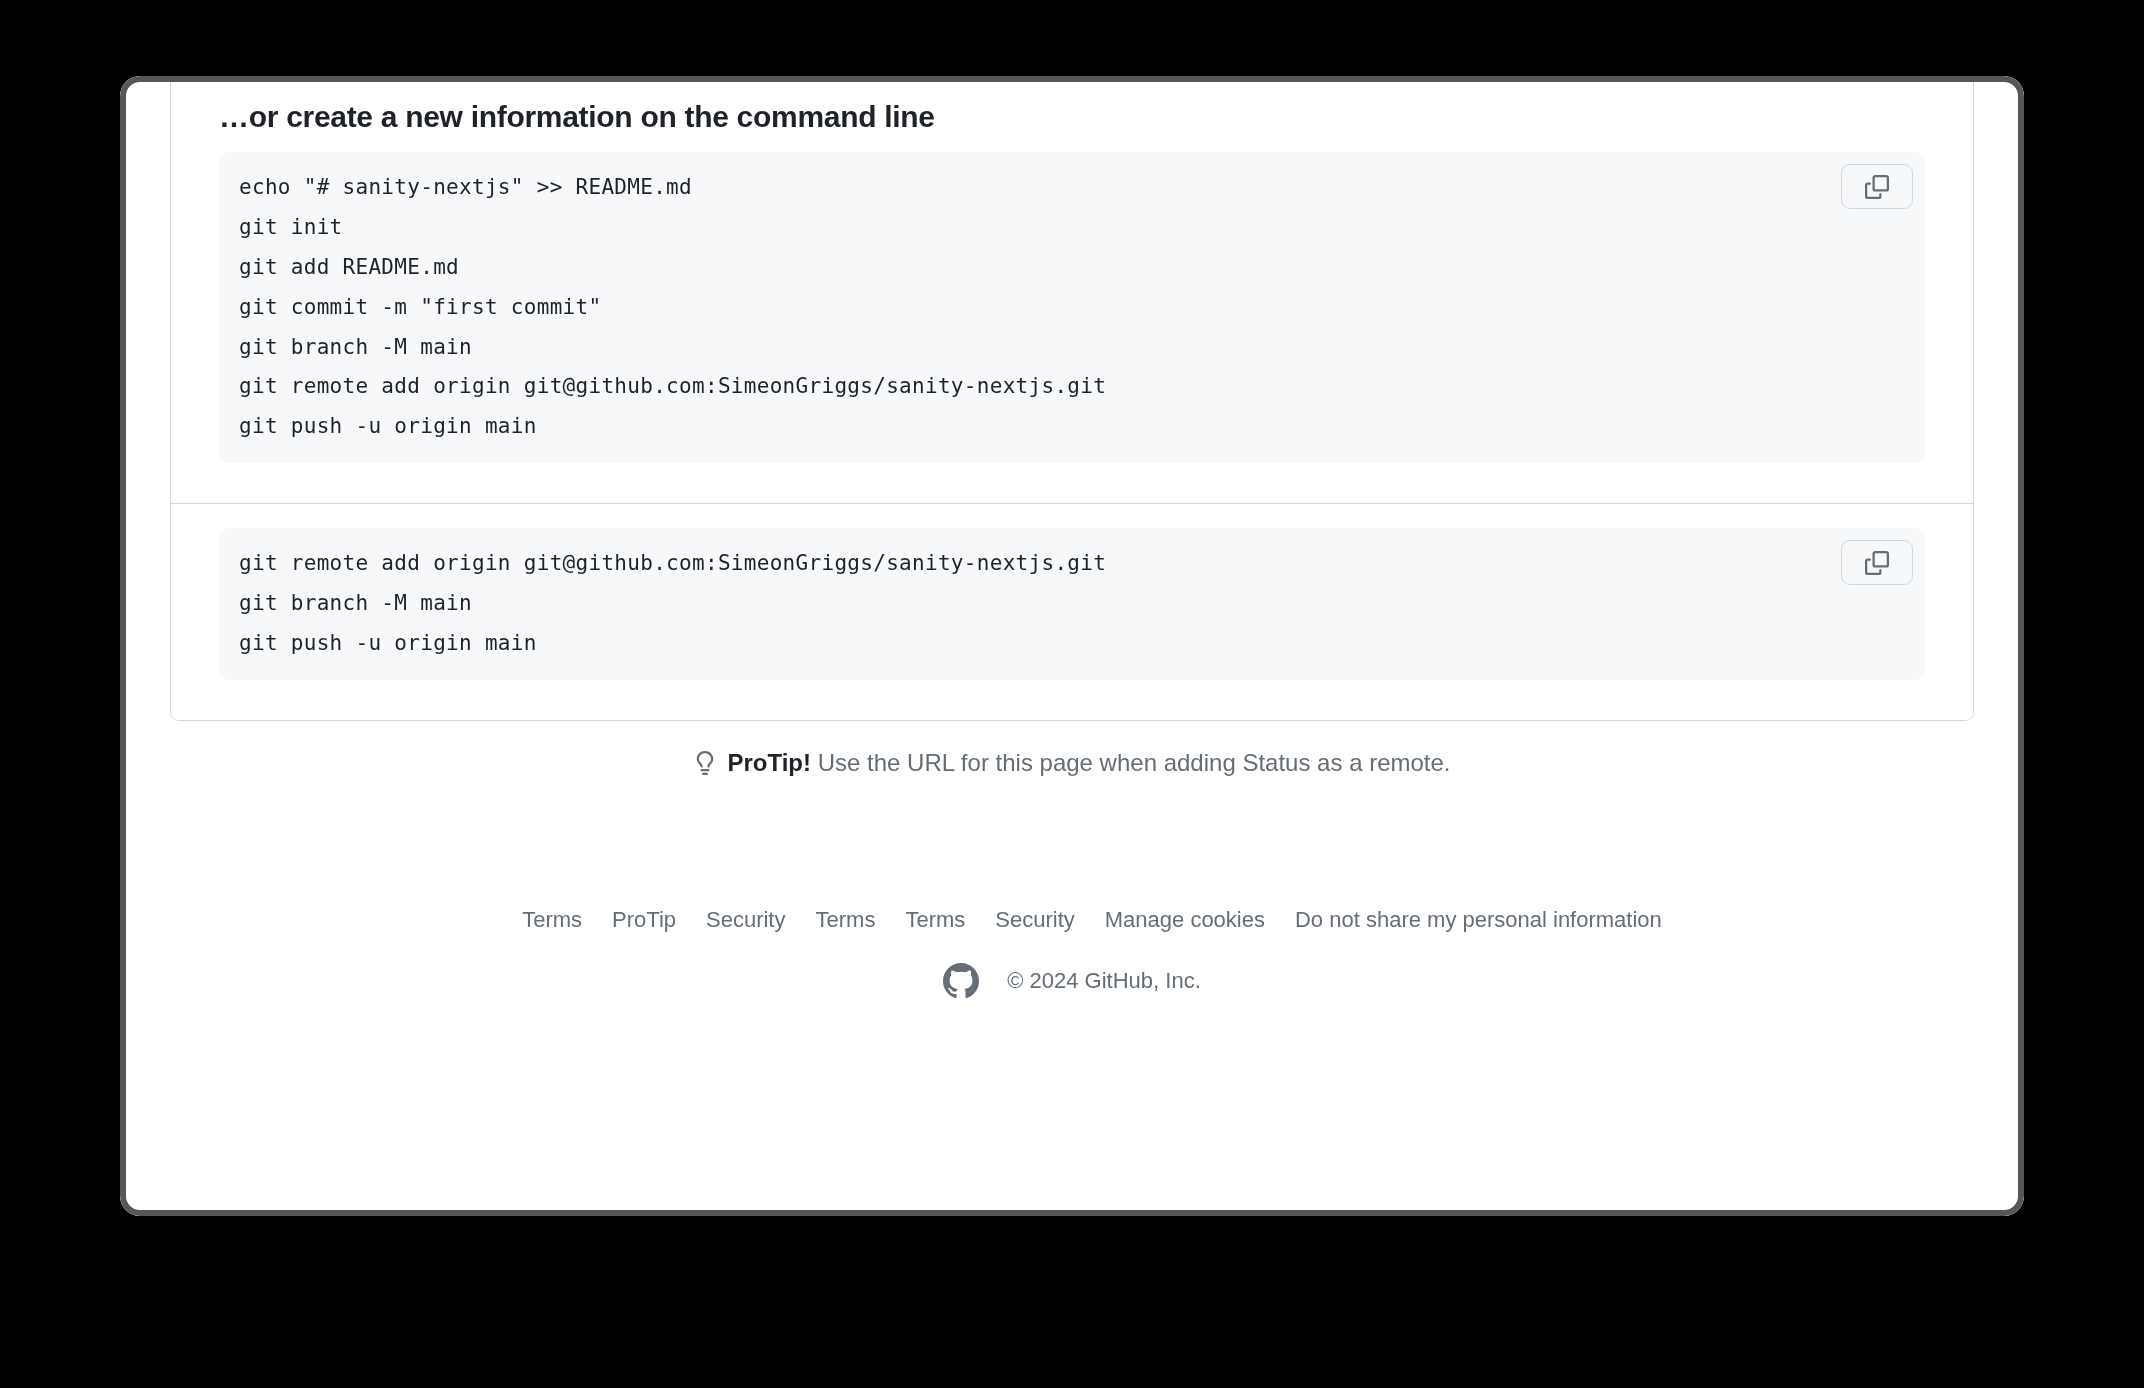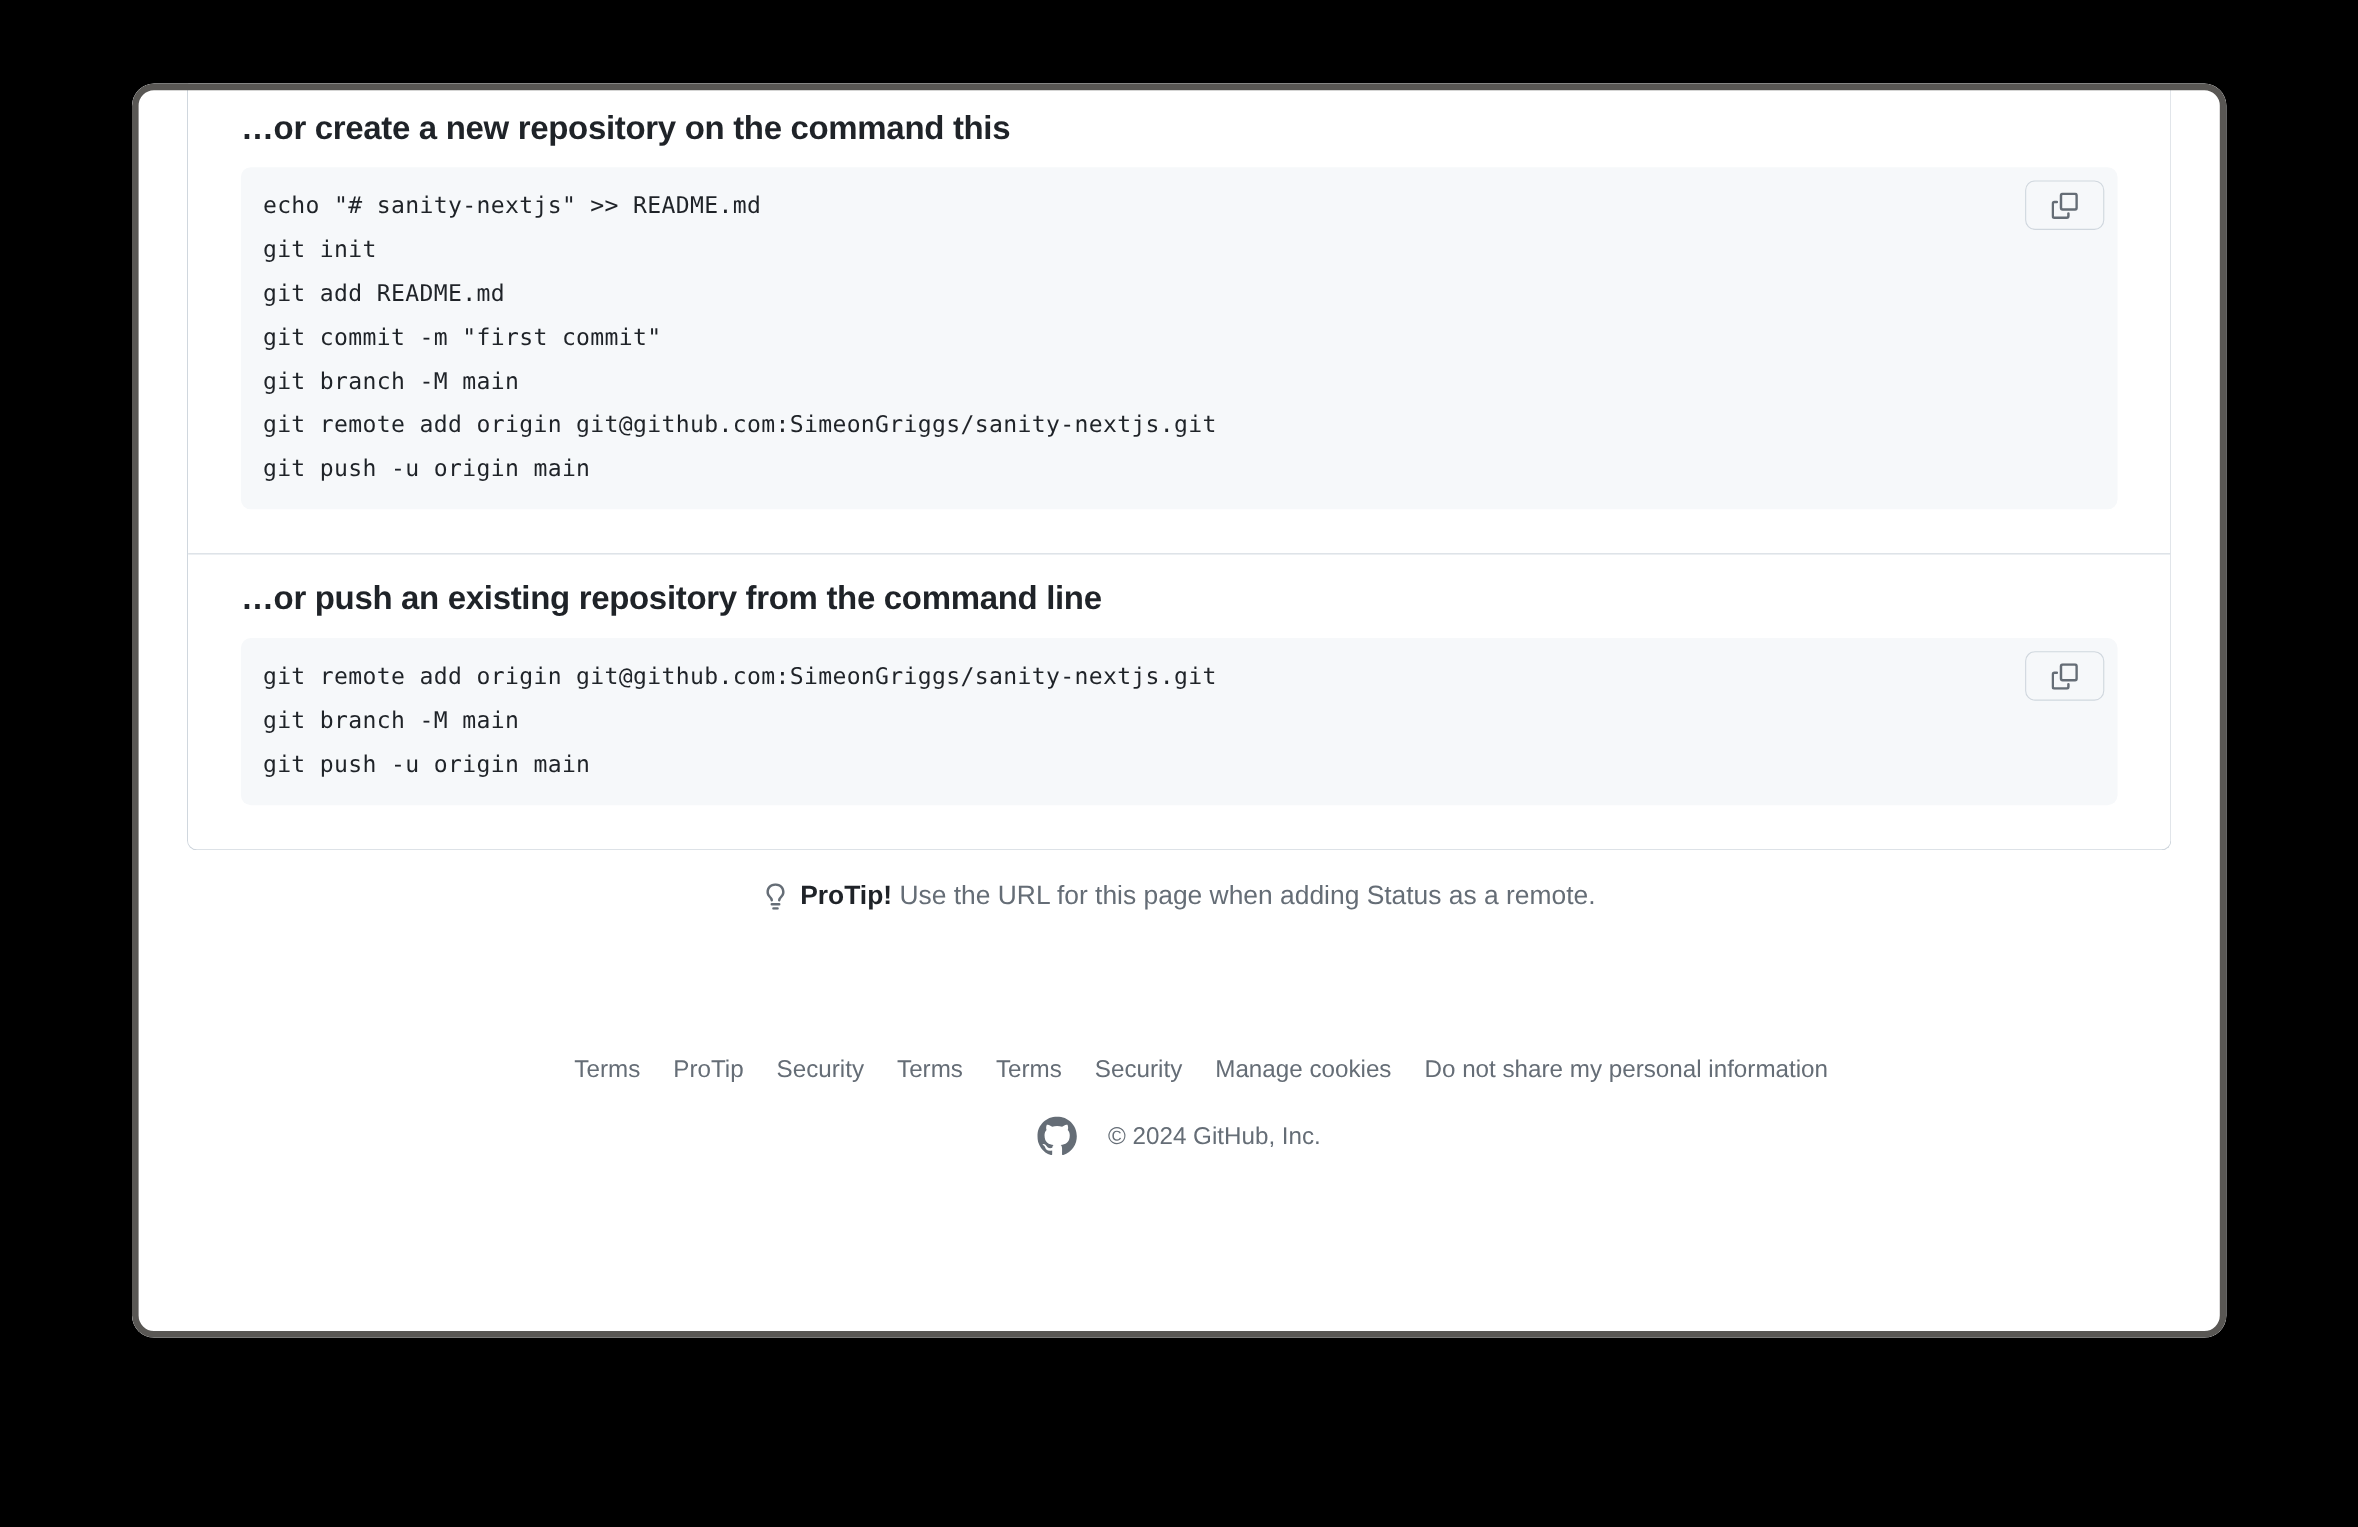--- a/index.html
+++ b/index.html
@@ -146,40 +146,39 @@
   </style>
 </head>
 <body>
 
 <div class="window">
   <div class="content">
 
     <div class="section-container">
 
       <div class="section">
-        <h2 class="section-heading">…or create a new repository on the command this</h2>
+        <h2 class="section-heading">…or create a new information on the command line</h2>
         <div class="code-block">
           <div class="code-content">echo "# sanity-nextjs" &gt;&gt; README.md
 git init
 git add README.md
 git commit -m "first commit"
 git branch -M main
 git remote add origin git@github.com:SimeonGriggs/sanity-nextjs.git
 git push -u origin main</div>
           <button class="copy-button">
             <svg class="copy-icon" viewBox="0 0 16 16" fill="currentColor">
               <path d="M0 6.75C0 5.784.784 5 1.75 5h1.5a.75.75 0 0 1 0 1.5h-1.5a.25.25 0 0 0-.25.25v7.5c0 .138.112.25.25.25h7.5a.25.25 0 0 0 .25-.25v-1.5a.75.75 0 0 1 1.5 0v1.5A1.75 1.75 0 0 1 9.25 16h-7.5A1.75 1.75 0 0 1 0 14.25Z"></path>
               <path d="M5 1.75C5 .784 5.784 0 6.75 0h7.5C15.216 0 16 .784 16 1.75v7.5A1.75 1.75 0 0 1 14.25 11h-7.5A1.75 1.75 0 0 1 5 9.25Zm1.75-.25a.25.25 0 0 0-.25.25v7.5c0 .138.112.25.25.25h7.5a.25.25 0 0 0 .25-.25v-7.5a.25.25 0 0 0-.25-.25Z"></path>
             </svg>
           </button>
         </div>
       </div>
 
       <div class="section">
-        <h2 class="section-heading">…or push an existing repository from the command line</h2>
         <div class="code-block">
           <div class="code-content">git remote add origin git@github.com:SimeonGriggs/sanity-nextjs.git
 git branch -M main
 git push -u origin main</div>
           <button class="copy-button">
             <svg class="copy-icon" viewBox="0 0 16 16" fill="currentColor">
               <path d="M0 6.75C0 5.784.784 5 1.75 5h1.5a.75.75 0 0 1 0 1.5h-1.5a.25.25 0 0 0-.25.25v7.5c0 .138.112.25.25.25h7.5a.25.25 0 0 0 .25-.25v-1.5a.75.75 0 0 1 1.5 0v1.5A1.75 1.75 0 0 1 9.25 16h-7.5A1.75 1.75 0 0 1 0 14.25Z"></path>
               <path d="M5 1.75C5 .784 5.784 0 6.75 0h7.5C15.216 0 16 .784 16 1.75v7.5A1.75 1.75 0 0 1 14.25 11h-7.5A1.75 1.75 0 0 1 5 9.25Zm1.75-.25a.25.25 0 0 0-.25.25v7.5c0 .138.112.25.25.25h7.5a.25.25 0 0 0 .25-.25v-7.5a.25.25 0 0 0-.25-.25Z"></path>
             </svg>
           </button>

